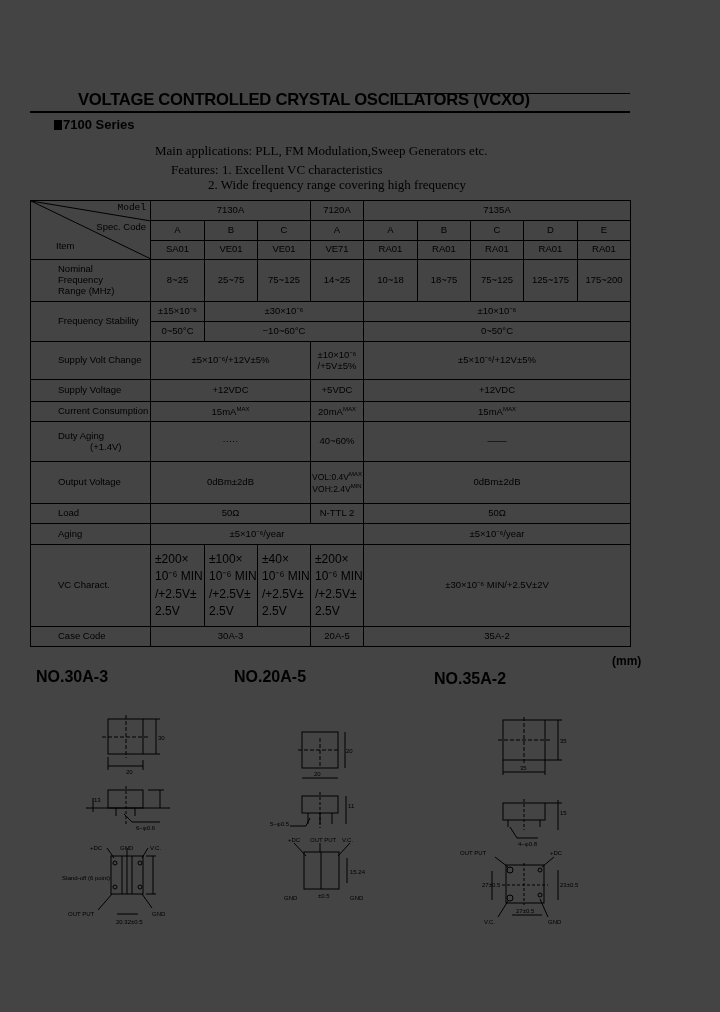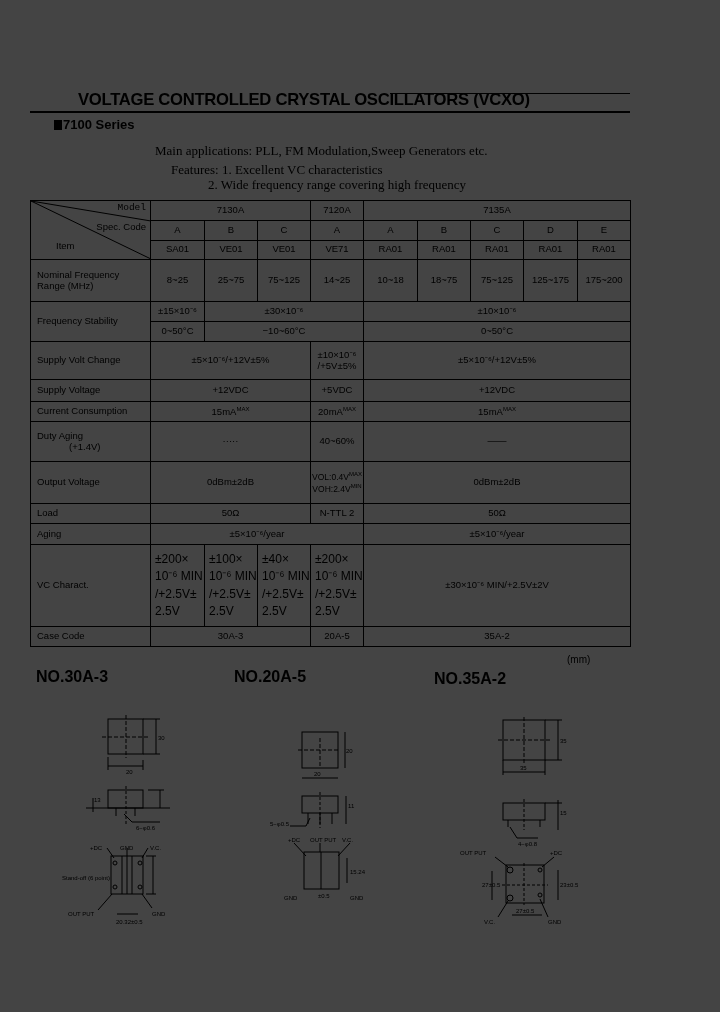--- a/index.html
+++ b/index.html
@@ -6,30 +6,30 @@
   body { width:720px; height:1012px; background:#444444; position:relative; overflow:hidden;
          font-family:"Liberation Sans", sans-serif; color:#000; }
   .abs { position:absolute; }
   .title { left:78px; top:90px; font-size:17px; font-weight:bold; letter-spacing:-0.3px; transform:scaleX(0.98); transform-origin:left; white-space:nowrap; }
   .rule { background:#000; height:1.5px; }
   .series { left:30px; top:117px; font-size:13px; font-weight:bold; white-space:nowrap;padding-left:24px; }
   .series .sq { display:inline-block; width:8px; height:10px; background:#000; margin-right:1px; vertical-align:-1px; }
   .serif { font-family:"Liberation Serif", serif; font-size:13px; white-space:nowrap; }
   table.spec { position:absolute; left:30px; top:200px; border-collapse:collapse; table-layout:fixed; font-size:9.5px; }
   table.spec td { border:1px solid #000; text-align:center; vertical-align:middle; padding:0; line-height:1.15; white-space:nowrap; }
-  table.spec td.item { text-align:left; padding-left:6px; }
+  table.spec td.item { text-align:left; padding-left:27px; }
   .diag { position:relative; }
   .diag svg { position:absolute; left:0; top:0; }
   .diag .m { position:absolute; right:4px; top:2px;font-family:Liberation Mono, monospace; }
   .diag .s { position:absolute; right:4px; top:21px; }
   .diag .i { position:absolute; left:25px; top:40px; }
   .small { font-size:8.5px; }
   .vc { text-align:left !important; padding-left:4px !important; line-height:1.45 !important; font-size:12px; }
   .sup { font-size:6px; vertical-align:4px; }
-  .mm { left:567px; top:654px; font-size:10px; }
+  .mm { left:612px; top:654px; font-size:12px;font-weight:bold; }
   .case-label { font-size:16px; font-weight:bold; white-space:nowrap; }
   svg.draw { position:absolute; overflow:visible; }
   svg.draw text { font-family:"Liberation Sans", sans-serif; fill:#000; }
 </style>
 </head>
 <body>
 
 <div class="abs title">VOLTAGE CONTROLLED CRYSTAL OSCILLATORS (VCXO)</div>
 <div class="abs rule" style="left:30px;top:111px;width:600px;"></div>
 <div class="abs rule" style="left:390px;top:93px;width:240px;height:1px;"></div>

